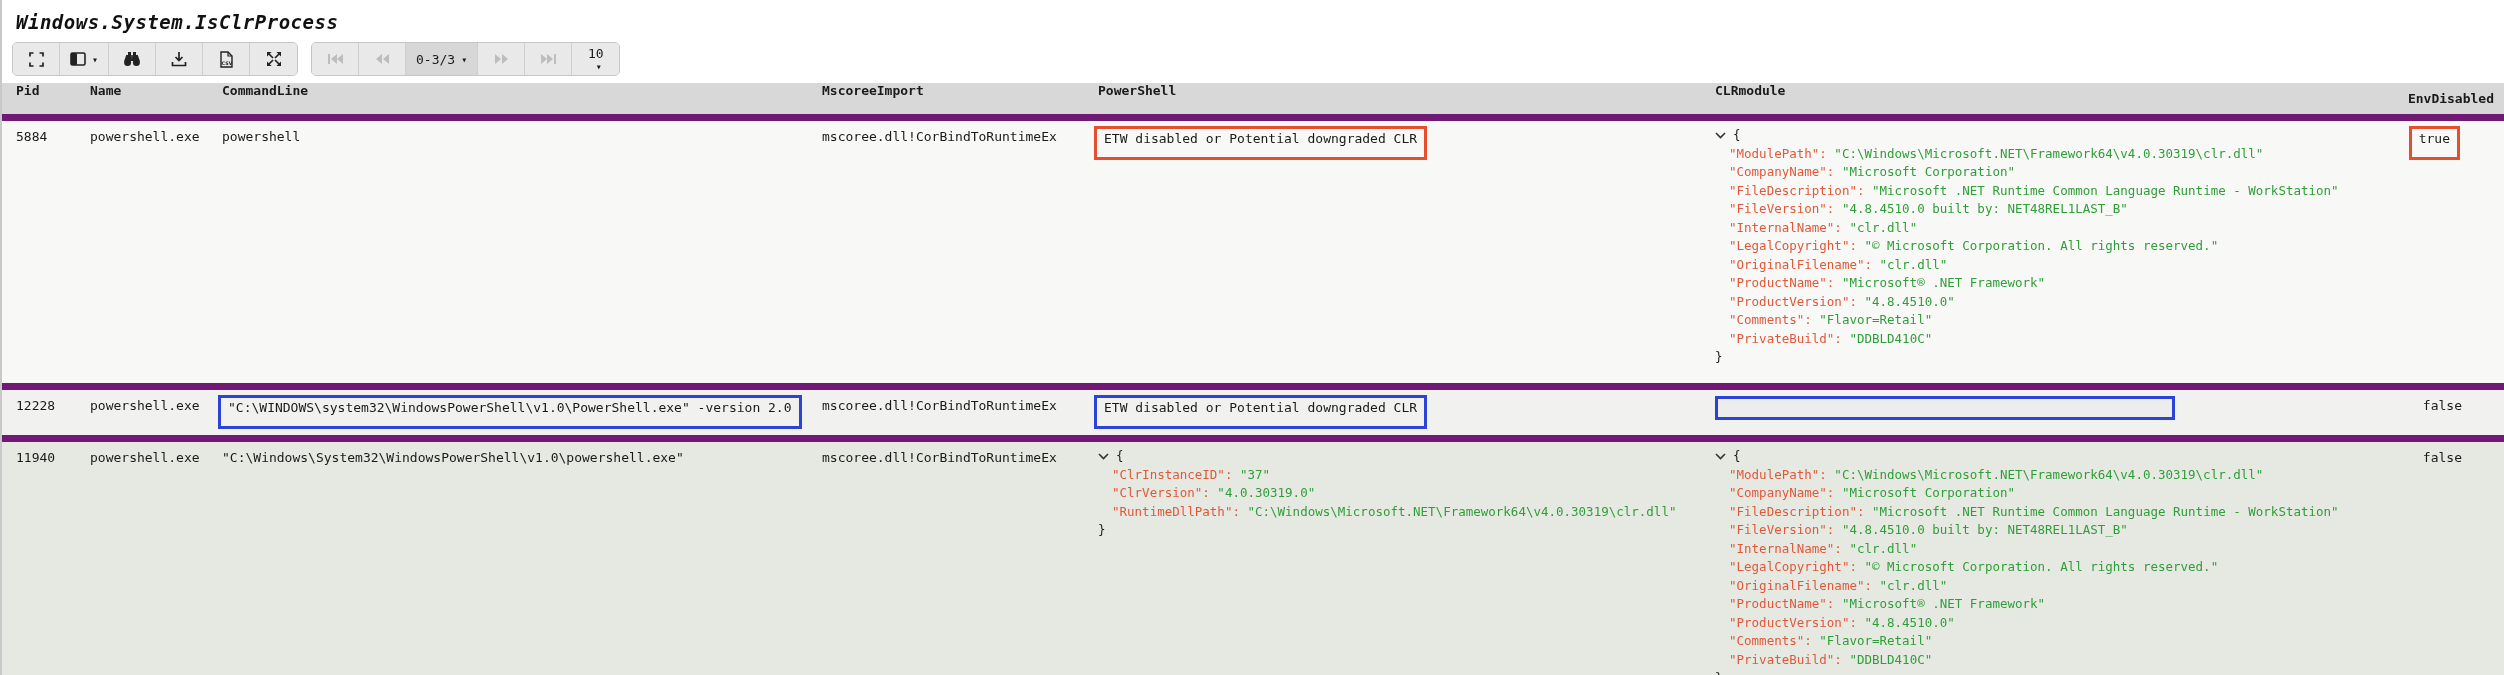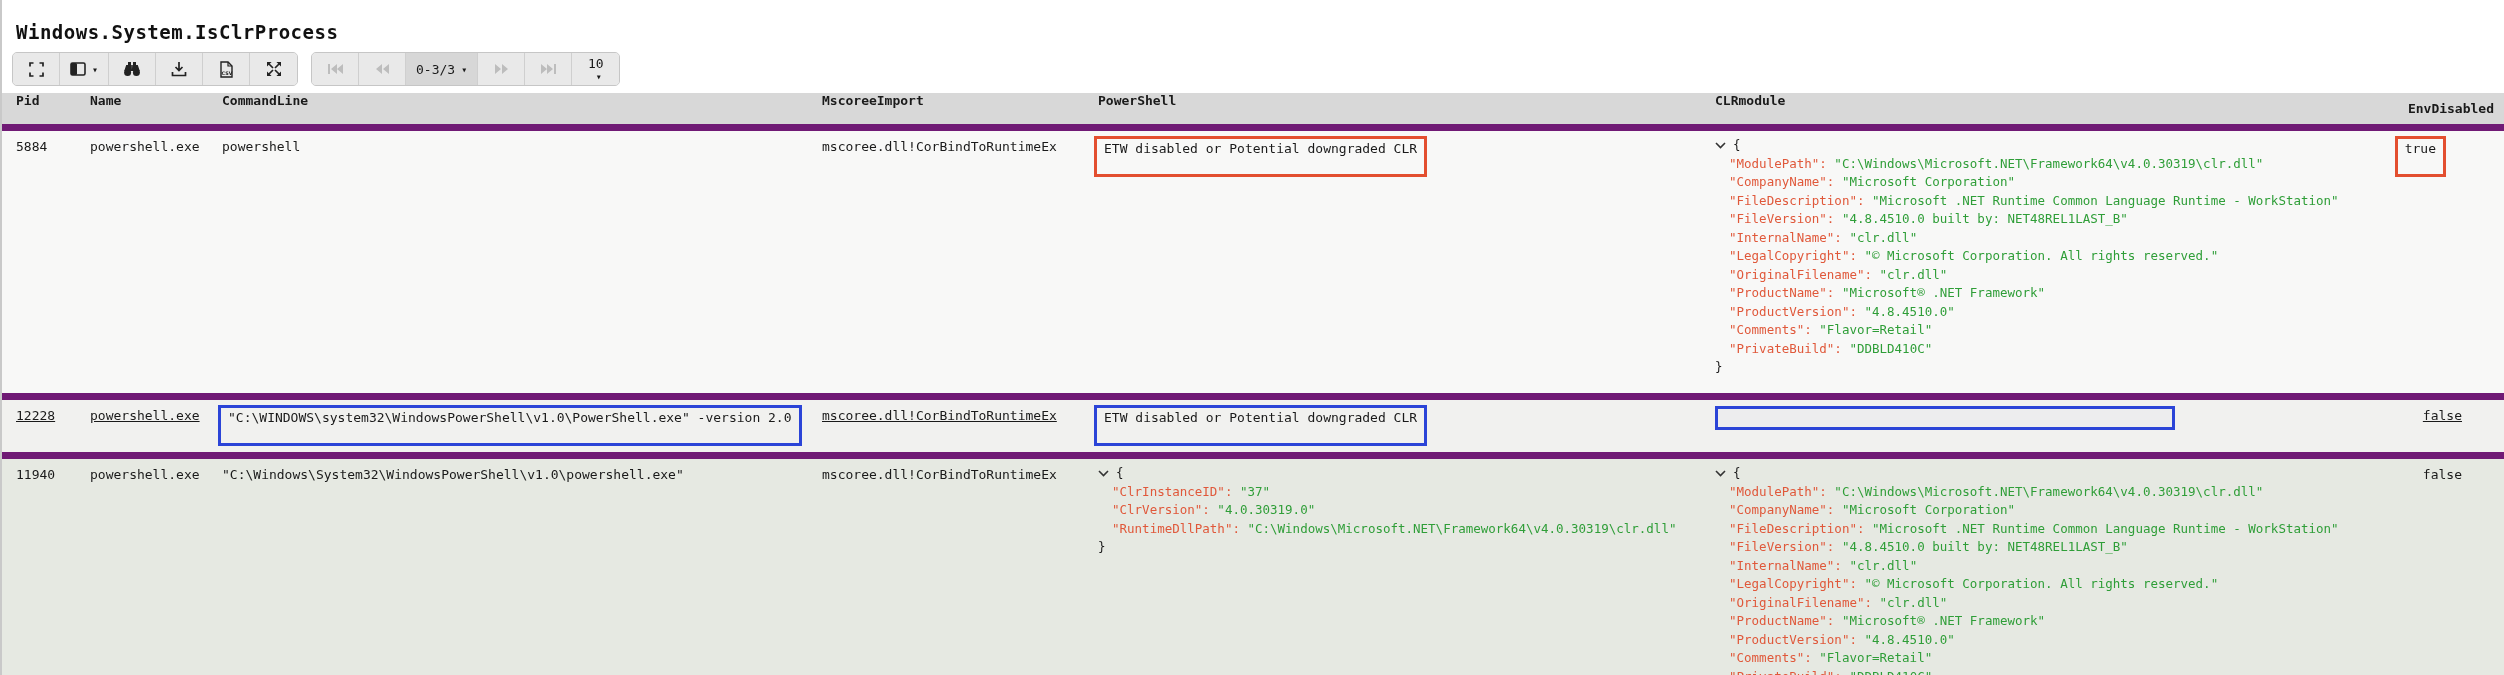--- a/index.html
+++ b/index.html
@@ -6,23 +6,24 @@
   html, body { width: 2504px; height: 675px; overflow: hidden; }
   body {
     background: #ffffff;
     font-family: "DejaVu Sans Mono", monospace;
     color: #1a1a1a;
     border-left: 2px solid #c9c9c9;
   }
   .title {
     font-size: 19px;
     font-weight: bold;
-    padding: 21px 0 0 14px;
+    padding: 11px 0 0 14px;
     letter-spacing: 0.5px;
     color: #111;
+    font-style: italic;
   }
   
   .toolbar { display: flex; gap: 13px; margin: 9px 0 7px 10px; align-items: center; }
   .btn-group {
     display: flex;
     border: 1px solid #c6c6c6;
     border-radius: 5px;
     overflow: hidden;
     background: #e9e9e9;
   }
@@ -53,24 +54,24 @@
   }
   th.env { text-align: right; padding: 0 12px 0 0; }
   td {
     vertical-align: top; font-size: 13px;
     padding: 8px 4px 6px 14px;
     white-space: pre; overflow: visible;
   }
   td.env { text-align: right; padding-right: 44px; }
   tbody td { border-top: 7px solid #701a75; }
   tr.r0 td { height: 269px; background: #f8f8f7; }
-  tr.r1 td { height: 36px;  background: #f1f1ef; text-decoration: underline; }
+  tr.r1 td { height: 36px;  background: #f1f1ef; }
   tr.r2 td { height: 270px; background: #e6e9e2; }
   
-  .flag { display: inline-block; border: 3px solid; padding: 2px 7px 18px; margin: -3px 16px 0 -4px; }
+  .flag { display: inline-block; border: 3px solid; padding: 2px 7px 11px; margin: -3px 2px 0 -4px; }
   .flag.red  { border-color: #e34f2f; }
   .flag.blue { border-color: #2b44d7; }
   .empty-box {
     display: block; width: 460px; height: 24px;
     border: 3px solid #2b44d7; background: #ededee; margin-top: -2px;
   }
   
   .json { font-size: 12.5px; line-height: 18.5px; margin-top: -3px; }
   .jline { white-space: pre; }
   .jentry { padding-left: 14px; }

